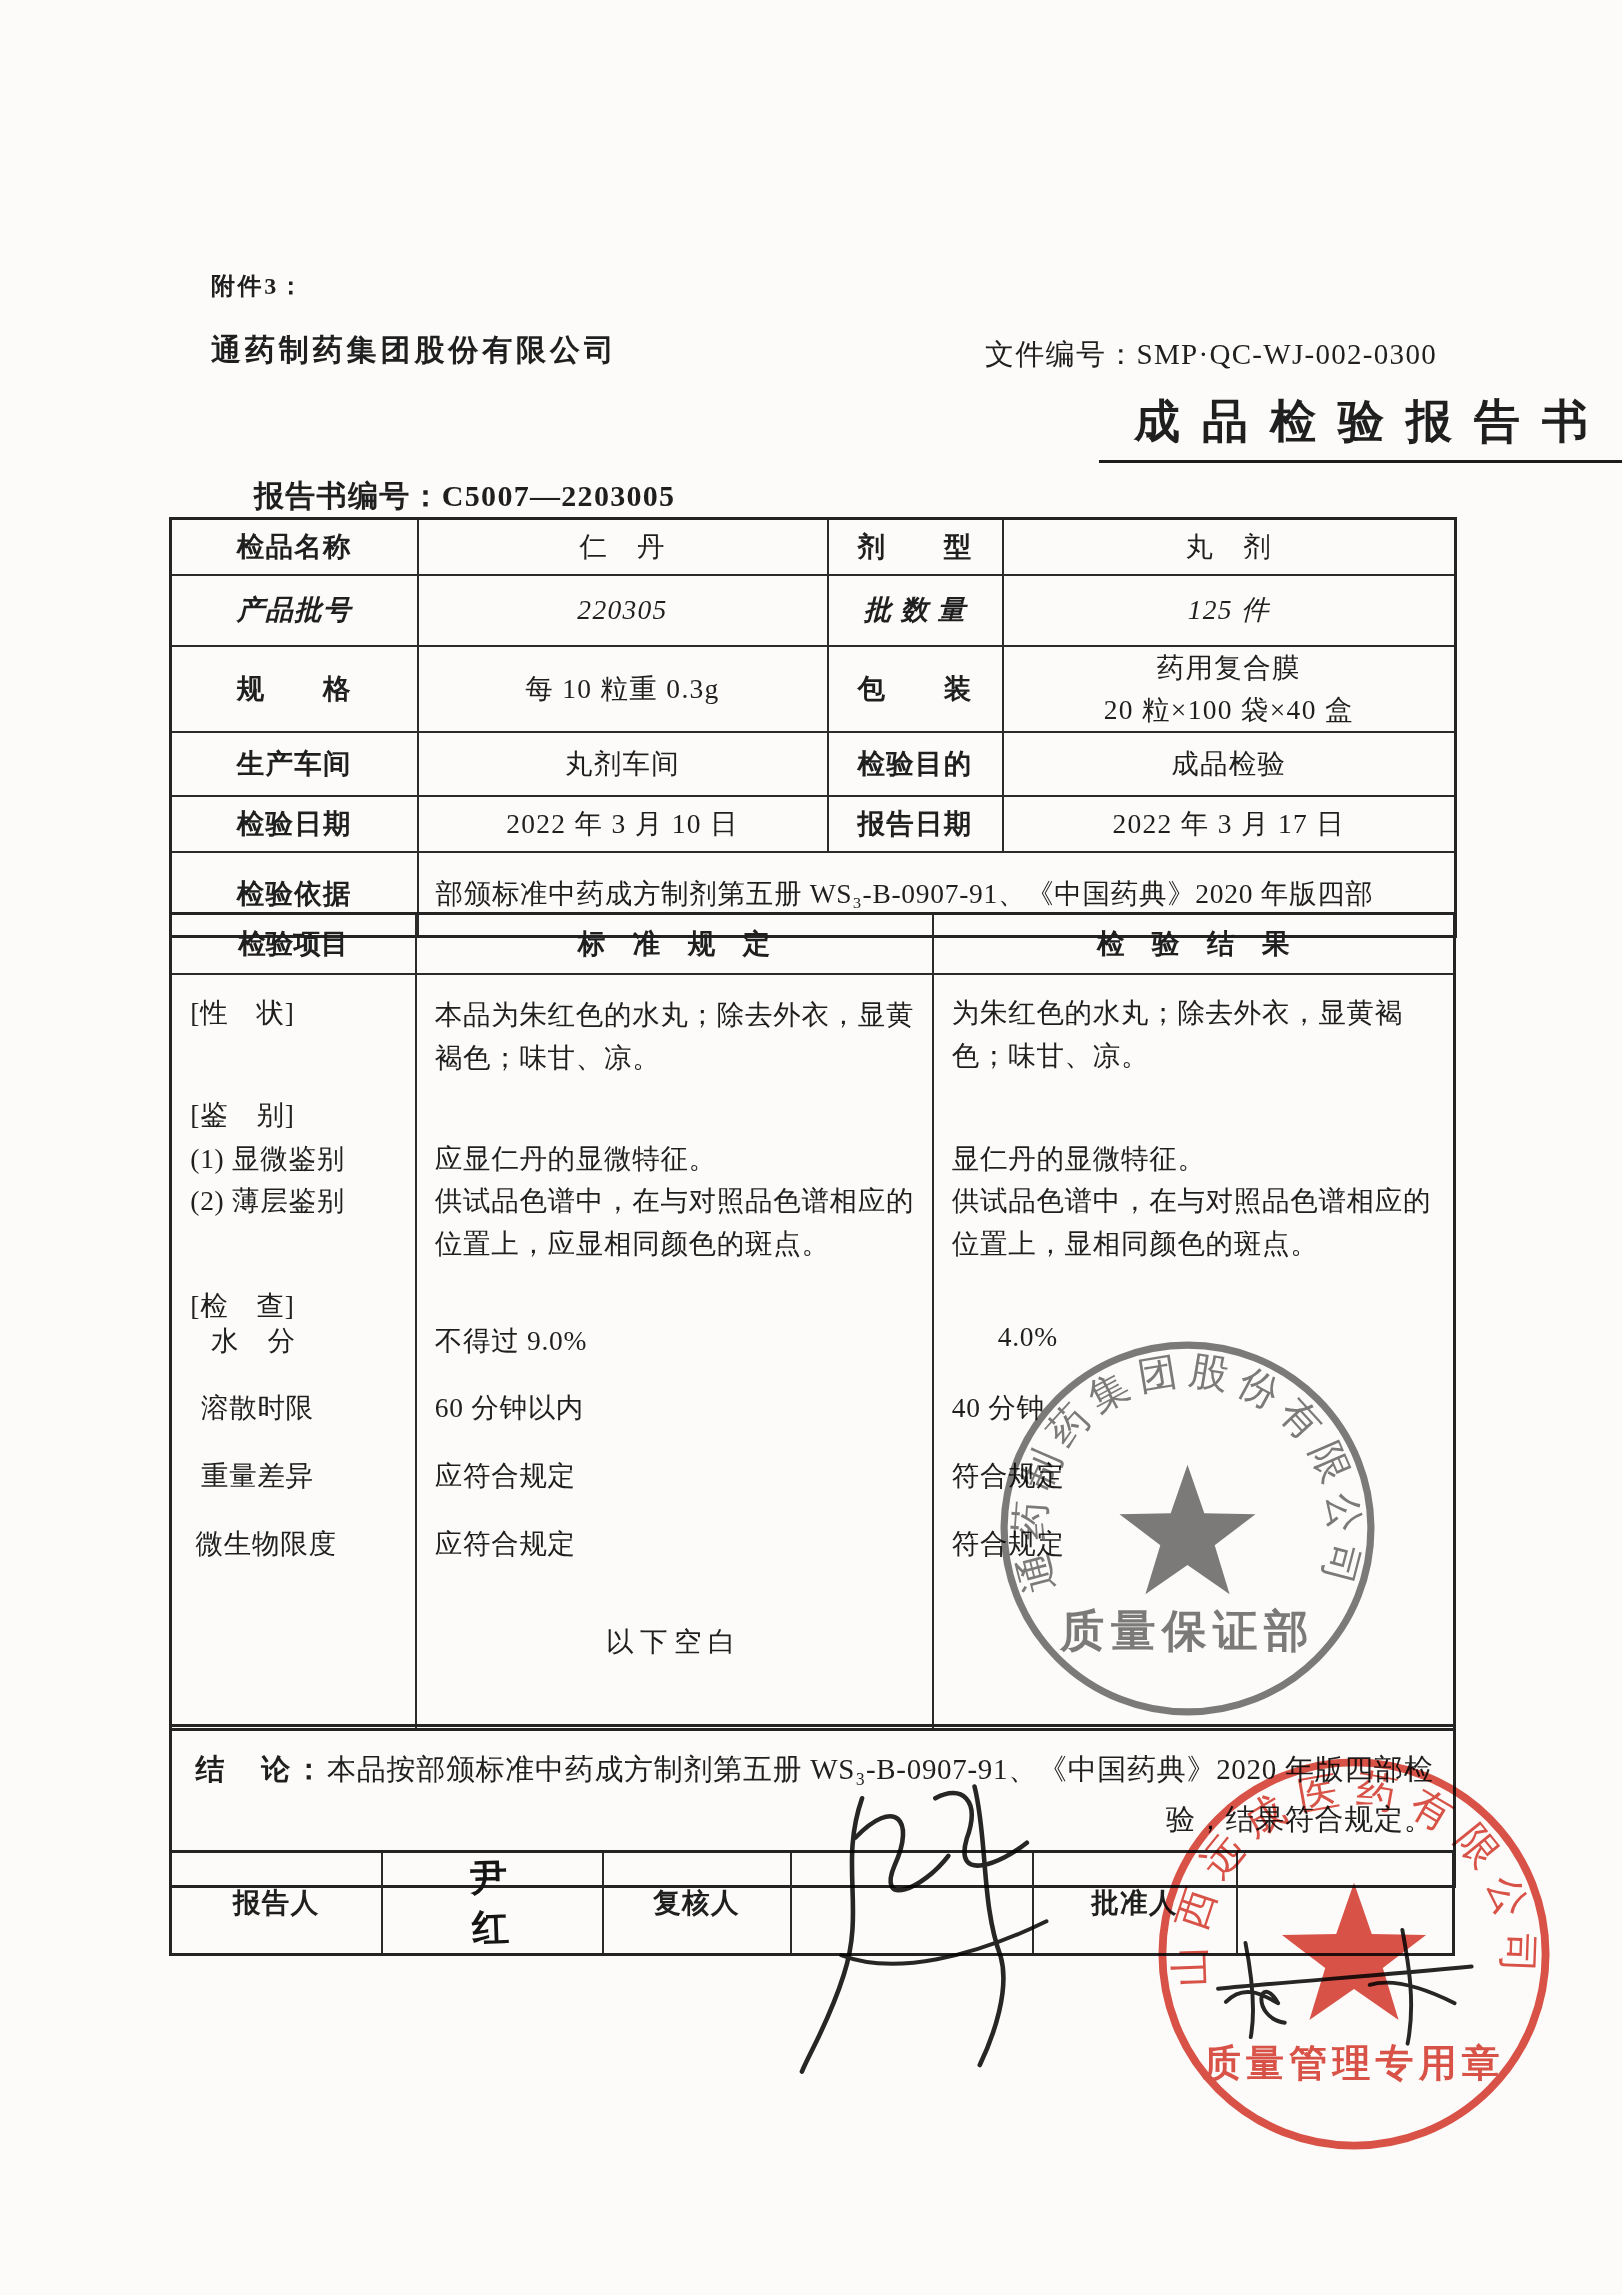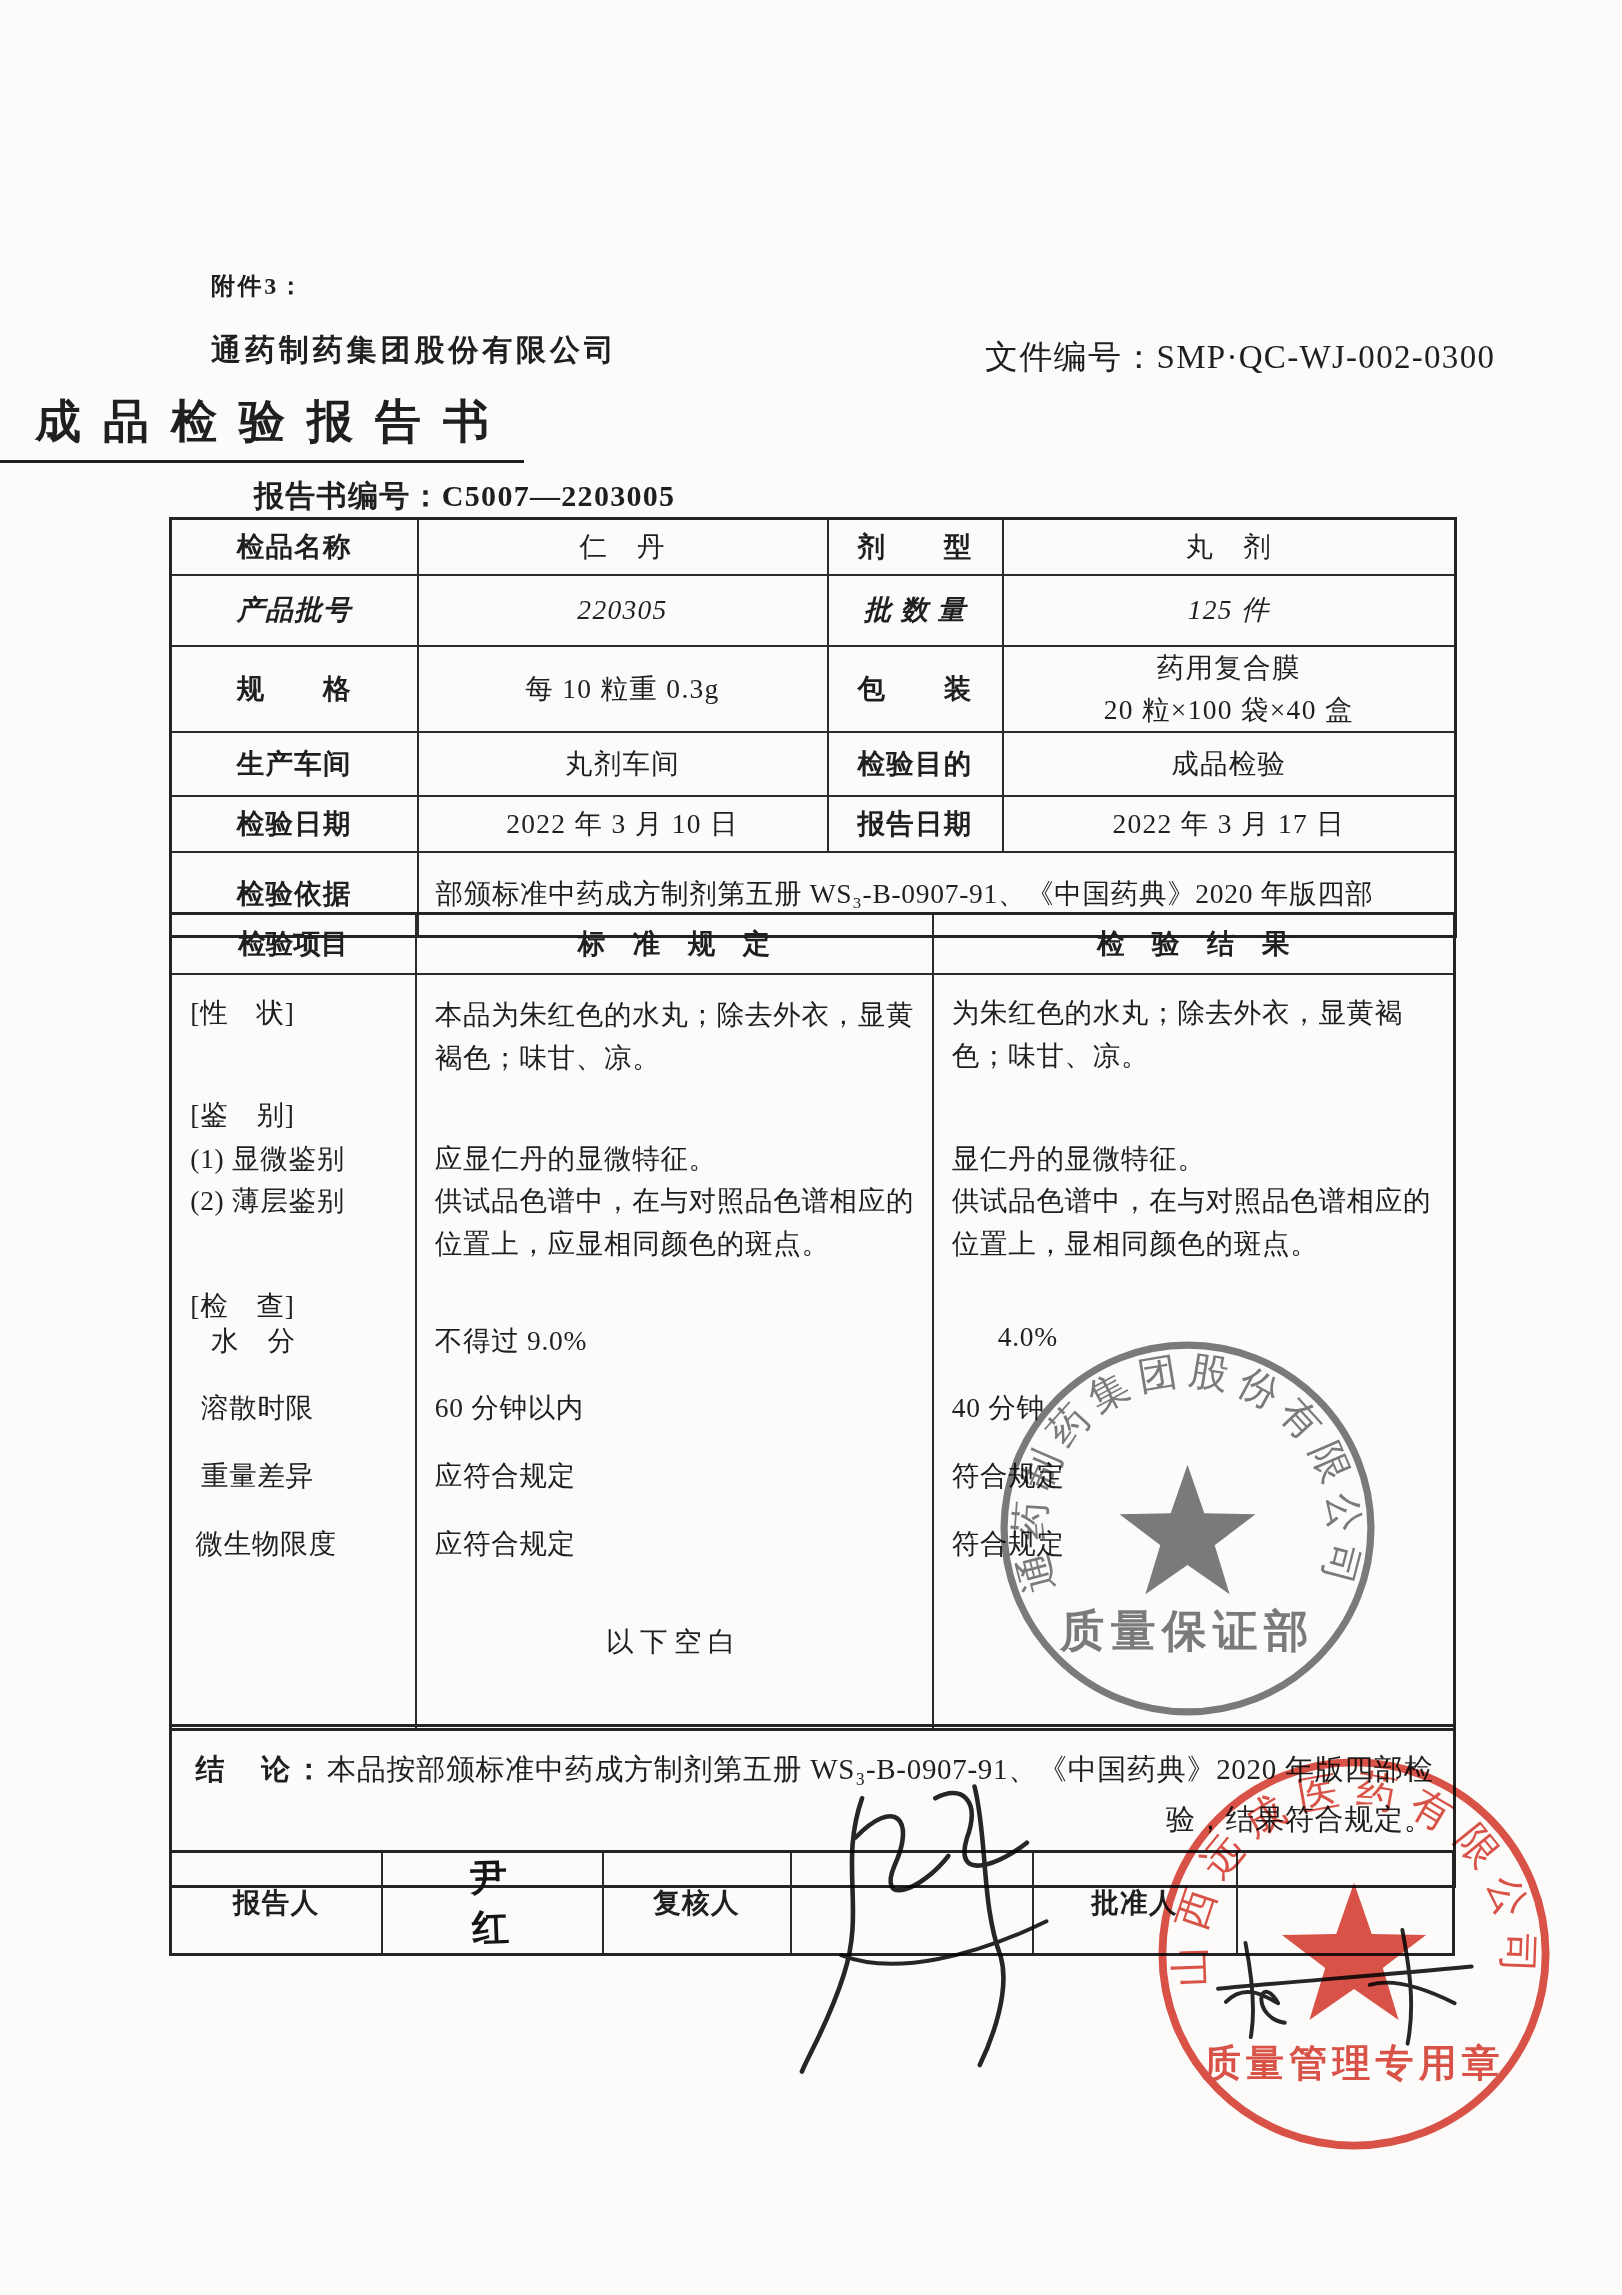--- a/index.html
+++ b/index.html
@@ -5,22 +5,22 @@
   html,body{margin:0;padding:0;background:#e8e8e8;}
   .page{
     position:relative; width:1623px; height:2295px; margin:0 auto;
     background:#fcfbf9; color:#1f1f1f; overflow:hidden;
     font-family:"Liberation Serif","DejaVu Serif",serif;
   }
   .abs{position:absolute;}
   
   .attachment{left:211px; top:270px; font-size:24px; font-weight:600; letter-spacing:2.6px;}
   .company{left:211px; top:330px; font-size:30px; font-weight:600; letter-spacing:3.9px;}
-  .docno{left:985px; top:335px; font-size:33px; letter-spacing:1.3px;}
-  .title-wrap{left:0; top:391px; width:1623px; text-align:left;}
+  .docno{left:985px; top:335px; font-size:29px; letter-spacing:1.3px;}
+  .title-wrap{left:0; top:391px; width:1623px; text-align:right;}
   .title{
     display:inline-block; font-size:46px; font-weight:700; letter-spacing:22px;
     padding:0 13px 6.5px 35px; border-bottom:3.9px solid #1d1d1d;
   }
   .report-no{left:254px; top:476px; font-size:30px; font-weight:600; letter-spacing:1.3px;}
   
   table{border-collapse:collapse; table-layout:fixed; background:transparent;}
   .gridtable{position:absolute; left:169px; width:1284px; border:3.3px solid #242424;}
   .gridtable td{border:2px solid #2b2b2b; font-size:27.5px; text-align:center; vertical-align:middle; padding:0 5.2px; overflow:visible;}
   .lbl{font-weight:600; letter-spacing:1.3px;}

